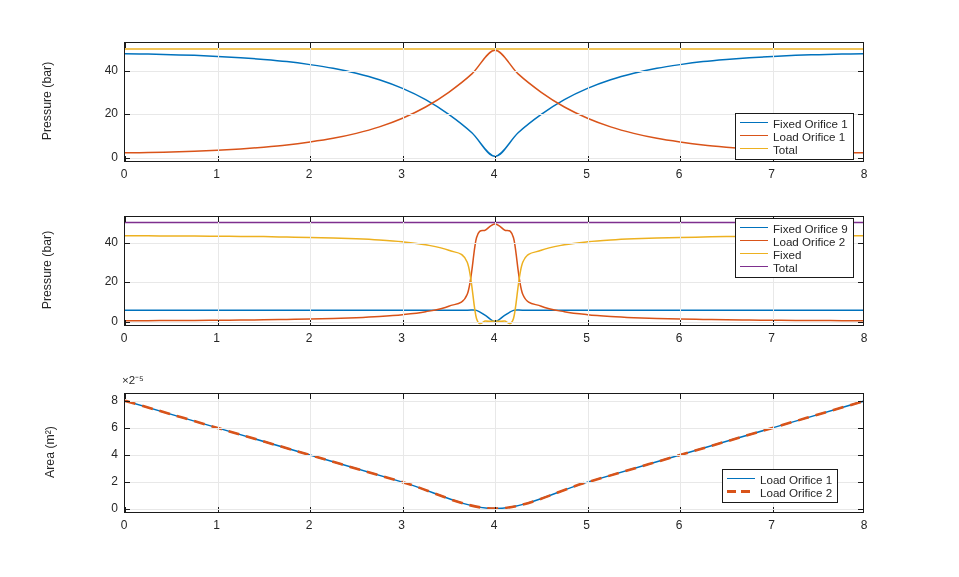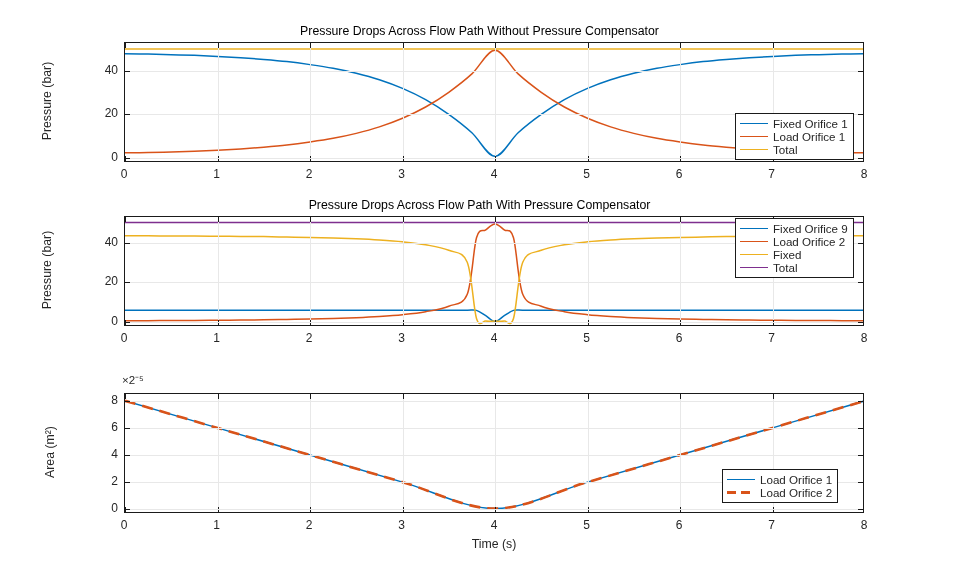--- a/index.html
+++ b/index.html
@@ -102,21 +102,20 @@
   .legend {
     position: absolute;
     box-sizing: border-box;
     border: 1px solid #1a1a1a;
     background: #ffffff;
     padding: 3px 5px 3px 4px;
     z-index: 20;
   }
   .legend-row {
     display: flex;
-    align-items: center;
     height: 13px;
   }
   .legend-swatch {
     width: 28px;
     height: 11px;
     position: relative;
     margin-right: 5px;
     flex: 0 0 auto;
   }
   .legend-swatch i {
@@ -145,21 +144,20 @@
     top: 0;
     overflow: visible;
   }
 </style>
 </head>
 <body>
 
 <div id="figure">
 
   <div class="subplot" style="left:0px; top:0px; width:959px; height:190px;">
-    <div class="plot-title" style="top:24px;">Pressure Drops Across Flow Path Without Pressure Compensator</div>
 
     <div class="axes-box" id="ax1" style="left:124px; top:42px; width:740px; height:120px;">
       <svg class="curves" id="svg1" width="740" height="120" viewBox="0 0 740 120">
           <path d="M0 10.810810810810807 C3.8541666666666665 10.846846846846844 15.416666666666668 10.882882882882887 23.125 11.027027027027032 C30.833333333333332 11.171171171171176 38.541666666666664 11.45945945945946 46.25 11.675675675675677 C53.958333333333336 11.891891891891895 61.666666666666664 12.036036036036046 69.375 12.324324324324337 C77.08333333333333 12.612612612612628 84.79166666666667 13.009009009009025 92.5 13.405405405405418 C100.20833333333333 13.80180180180181 107.91666666666667 14.198198198198192 115.625 14.702702702702695 C123.33333333333333 15.207207207207198 131.04166666666666 15.783783783783784 138.75 16.432432432432435 C146.45833333333334 17.081081081081084 154.16666666666666 17.72972972972973 161.875 18.594594594594597 C169.58333333333334 19.459459459459463 177.29166666666666 20.50450450450451 185 21.621621621621628 C192.70833333333334 22.738738738738746 200.41666666666666 23.855855855855864 208.125 25.297297297297305 C215.83333333333334 26.738738738738746 223.54166666666666 28.360360360360364 231.25 30.270270270270274 C238.95833333333334 32.18018018018018 246.66666666666666 34.234234234234236 254.375 36.75675675675676 C262.0833333333333 39.27927927927928 269.7916666666667 42.09009009009009 277.5 45.4054054054054 C285.2083333333333 48.72072072072072 292.9166666666667 52.32432432432432 300.625 56.648648648648646 C308.3333333333333 60.97297297297297 316.0416666666667 65.83783783783784 323.75 71.35135135135135 C331.4583333333333 76.86486486486487 339.1666666666667 82.73873873873875 346.875 89.72972972972974 C354.5833333333333 96.72072072072073 362.2916666666667 113.29729729729729 370 113.29729729729729 C377.7083333333333 113.29729729729729 385.4166666666667 96.72072072072073 393.125 89.72972972972974 C400.8333333333333 82.73873873873875 408.5416666666667 76.86486486486487 416.25 71.35135135135135 C423.9583333333333 65.83783783783784 431.6666666666667 60.97297297297297 439.375 56.648648648648646 C447.0833333333333 52.32432432432432 454.7916666666667 48.72072072072072 462.5 45.4054054054054 C470.2083333333333 42.09009009009009 477.9166666666667 39.27927927927928 485.625 36.75675675675676 C493.3333333333333 34.234234234234236 501.0416666666667 32.18018018018018 508.75 30.270270270270274 C516.4583333333334 28.360360360360364 524.1666666666666 26.738738738738746 531.875 25.297297297297305 C539.5833333333334 23.855855855855864 547.2916666666666 22.738738738738746 555 21.621621621621628 C562.7083333333334 20.50450450450451 570.4166666666666 19.459459459459463 578.125 18.594594594594597 C585.8333333333334 17.72972972972973 593.5416666666666 17.081081081081084 601.25 16.432432432432435 C608.9583333333334 15.783783783783784 616.6666666666666 15.207207207207198 624.375 14.702702702702695 C632.0833333333334 14.198198198198192 639.7916666666666 13.80180180180181 647.5 13.405405405405418 C655.2083333333334 13.009009009009025 662.9166666666666 12.612612612612628 670.625 12.324324324324337 C678.3333333333334 12.036036036036046 686.0416666666666 11.891891891891895 693.75 11.675675675675677 C701.4583333333334 11.45945945945946 709.1666666666666 11.171171171171176 716.875 11.027027027027032 C724.5833333333334 10.882882882882887 736.1458333333334 10.846846846846844 740 10.810810810810807" fill="none" stroke="#0072BD" stroke-width="1.5" stroke-linecap="butt"></path>
           <path d="M0 109.83783783783784 C3.8541666666666665 109.8018018018018 15.416666666666668 109.76576576576578 23.125 109.62162162162163 C30.833333333333332 109.47747747747748 38.541666666666664 109.1891891891892 46.25 108.97297297297297 C53.958333333333336 108.75675675675674 61.666666666666664 108.61261261261261 69.375 108.32432432432432 C77.08333333333333 108.03603603603604 84.79166666666667 107.63963963963964 92.5 107.24324324324324 C100.20833333333333 106.84684684684684 107.91666666666667 106.45045045045046 115.625 105.94594594594595 C123.33333333333333 105.44144144144144 131.04166666666666 104.86486486486487 138.75 104.21621621621622 C146.45833333333334 103.56756756756758 154.16666666666666 102.91891891891892 161.875 102.05405405405405 C169.58333333333334 101.18918918918918 177.29166666666666 100.14414414414415 185 99.02702702702703 C192.70833333333334 97.90990990990991 200.41666666666666 96.7927927927928 208.125 95.35135135135135 C215.83333333333334 93.90990990990991 223.54166666666666 92.2882882882883 231.25 90.37837837837839 C238.95833333333334 88.46846846846847 246.66666666666666 86.41441441441442 254.375 83.8918918918919 C262.0833333333333 81.36936936936938 269.7916666666667 78.55855855855857 277.5 75.24324324324326 C285.2083333333333 71.92792792792794 292.9166666666667 68.32432432432432 300.625 64 C308.3333333333333 59.67567567567567 316.0416666666667 54.81081081081081 323.75 49.29729729729729 C331.4583333333333 43.783783783783775 339.1666666666667 37.9099099099099 346.875 30.918918918918905 C354.5833333333333 23.927927927927914 362.2916666666667 7.35135135135134 370 7.35135135135134 C377.7083333333333 7.35135135135134 385.4166666666667 23.927927927927914 393.125 30.918918918918905 C400.8333333333333 37.9099099099099 408.5416666666667 43.783783783783775 416.25 49.29729729729729 C423.9583333333333 54.81081081081081 431.6666666666667 59.67567567567567 439.375 64 C447.0833333333333 68.32432432432432 454.7916666666667 71.92792792792794 462.5 75.24324324324326 C470.2083333333333 78.55855855855857 477.9166666666667 81.36936936936938 485.625 83.8918918918919 C493.3333333333333 86.41441441441442 501.0416666666667 88.46846846846847 508.75 90.37837837837839 C516.4583333333334 92.2882882882883 524.1666666666666 93.90990990990991 531.875 95.35135135135135 C539.5833333333334 96.7927927927928 547.2916666666666 97.90990990990991 555 99.02702702702703 C562.7083333333334 100.14414414414415 570.4166666666666 101.18918918918918 578.125 102.05405405405405 C585.8333333333334 102.91891891891892 593.5416666666666 103.56756756756758 601.25 104.21621621621622 C608.9583333333334 104.86486486486487 616.6666666666666 105.44144144144144 624.375 105.94594594594595 C632.0833333333334 106.45045045045046 639.7916666666666 106.84684684684684 647.5 107.24324324324324 C655.2083333333334 107.63963963963964 662.9166666666666 108.03603603603604 670.625 108.32432432432432 C678.3333333333334 108.61261261261261 686.0416666666666 108.75675675675674 693.75 108.97297297297297 C701.4583333333334 109.1891891891892 709.1666666666666 109.47747747747748 716.875 109.62162162162163 C724.5833333333334 109.76576576576578 736.1458333333334 109.8018018018018 740 109.83783783783784" fill="none" stroke="#D95319" stroke-width="1.5" stroke-linecap="butt"></path>
           <path d="M0 6.054054054054049 C3.8541666666666665 6.054054054054049 15.416666666666668 6.054054054054049 23.125 6.054054054054049 C30.833333333333332 6.054054054054049 38.541666666666664 6.054054054054049 46.25 6.054054054054049 C53.958333333333336 6.054054054054049 61.666666666666664 6.054054054054049 69.375 6.054054054054049 C77.08333333333333 6.054054054054049 84.79166666666667 6.054054054054049 92.5 6.054054054054049 C100.20833333333333 6.054054054054049 107.91666666666667 6.054054054054049 115.625 6.054054054054049 C123.33333333333333 6.054054054054049 131.04166666666666 6.054054054054049 138.75 6.054054054054049 C146.45833333333334 6.054054054054049 154.16666666666666 6.054054054054049 161.875 6.054054054054049 C169.58333333333334 6.054054054054049 177.29166666666666 6.054054054054049 185 6.054054054054049 C192.70833333333334 6.054054054054049 200.41666666666666 6.054054054054049 208.125 6.054054054054049 C215.83333333333334 6.054054054054049 223.54166666666666 6.054054054054049 231.25 6.054054054054049 C238.95833333333334 6.054054054054049 246.66666666666666 6.054054054054049 254.375 6.054054054054049 C262.0833333333333 6.054054054054049 269.7916666666667 6.054054054054049 277.5 6.054054054054049 C285.2083333333333 6.054054054054049 292.9166666666667 6.054054054054049 300.625 6.054054054054049 C308.3333333333333 6.054054054054049 316.0416666666667 6.054054054054049 323.75 6.054054054054049 C331.4583333333333 6.054054054054049 339.1666666666667 6.054054054054049 346.875 6.054054054054049 C354.5833333333333 6.054054054054049 362.2916666666667 6.054054054054049 370 6.054054054054049 C377.7083333333333 6.054054054054049 385.4166666666667 6.054054054054049 393.125 6.054054054054049 C400.8333333333333 6.054054054054049 408.5416666666667 6.054054054054049 416.25 6.054054054054049 C423.9583333333333 6.054054054054049 431.6666666666667 6.054054054054049 439.375 6.054054054054049 C447.0833333333333 6.054054054054049 454.7916666666667 6.054054054054049 462.5 6.054054054054049 C470.2083333333333 6.054054054054049 477.9166666666667 6.054054054054049 485.625 6.054054054054049 C493.3333333333333 6.054054054054049 501.0416666666667 6.054054054054049 508.75 6.054054054054049 C516.4583333333334 6.054054054054049 524.1666666666666 6.054054054054049 531.875 6.054054054054049 C539.5833333333334 6.054054054054049 547.2916666666666 6.054054054054049 555 6.054054054054049 C562.7083333333334 6.054054054054049 570.4166666666666 6.054054054054049 578.125 6.054054054054049 C585.8333333333334 6.054054054054049 593.5416666666666 6.054054054054049 601.25 6.054054054054049 C608.9583333333334 6.054054054054049 616.6666666666666 6.054054054054049 624.375 6.054054054054049 C632.0833333333334 6.054054054054049 639.7916666666666 6.054054054054049 647.5 6.054054054054049 C655.2083333333334 6.054054054054049 662.9166666666666 6.054054054054049 670.625 6.054054054054049 C678.3333333333334 6.054054054054049 686.0416666666666 6.054054054054049 693.75 6.054054054054049 C701.4583333333334 6.054054054054049 709.1666666666666 6.054054054054049 716.875 6.054054054054049 C724.5833333333334 6.054054054054049 736.1458333333334 6.054054054054049 740 6.054054054054049" fill="none" stroke="#EDB120" stroke-width="1.5" stroke-linecap="butt"></path>
         </svg>
     <div class="tick-x " style="left: 0px;"></div>
         <div class="tick-x top" style="left: 0px;"></div>
         <div class="grid-v" style="left: 92.5px;"></div>
@@ -229,21 +227,20 @@
         <div class="legend-row">
           <span class="legend-swatch">
             <i style="background: rgb(237, 177, 32);"></i>
           </span>
           <span class="legend-label">Total</span>
         </div>
       </div>
   </div>
 
   <div class="subplot" style="left:0px; top:190px; width:959px; height:175px;">
-    <div class="plot-title" style="top:8px;">Pressure Drops Across Flow Path With Pressure Compensator</div>
 
     <div class="axes-box" id="ax2" style="left:124px; top:26px; width:740px; height:110px;">
       <svg class="curves" id="svg2" width="740" height="110" viewBox="0 0 740 110">
           <path d="M0 93.15315315315316 C3.8541666666666665 93.15315315315316 15.416666666666668 93.15315315315316 23.125 93.15315315315316 C30.833333333333332 93.15315315315316 38.541666666666664 93.15315315315316 46.25 93.15315315315316 C53.958333333333336 93.15315315315316 61.666666666666664 93.15315315315316 69.375 93.15315315315316 C77.08333333333333 93.15315315315316 84.79166666666667 93.15315315315316 92.5 93.15315315315316 C100.20833333333333 93.15315315315316 107.91666666666667 93.15315315315316 115.625 93.15315315315316 C123.33333333333333 93.15315315315316 131.04166666666666 93.15315315315316 138.75 93.15315315315316 C146.45833333333334 93.15315315315316 154.16666666666666 93.15315315315316 161.875 93.15315315315316 C169.58333333333334 93.15315315315316 177.29166666666666 93.15315315315316 185 93.15315315315316 C192.70833333333334 93.15315315315316 200.41666666666666 93.15315315315316 208.125 93.15315315315316 C215.83333333333334 93.15315315315316 223.54166666666666 93.15315315315316 231.25 93.15315315315316 C238.95833333333334 93.15315315315316 246.66666666666666 93.15315315315316 254.375 93.15315315315316 C262.0833333333333 93.15315315315316 269.7916666666667 93.15315315315316 277.5 93.15315315315316 C285.2083333333333 93.15315315315316 292.9166666666667 93.15315315315316 300.625 93.15315315315316 C308.3333333333333 93.15315315315316 316.8125 93.15315315315316 323.75 93.15315315315316 C330.6875 93.15315315315316 337.625 93.12012012012012 342.25 93.15315315315316 C346.875 93.18618618618619 348.4166666666667 92.42642642642643 351.5 93.35135135135135 C354.5833333333333 94.27627627627628 357.6666666666667 96.85285285285286 360.75 98.70270270270271 C363.8333333333333 100.55255255255256 366.9166666666667 104.45045045045045 370 104.45045045045045 C373.0833333333333 104.45045045045045 376.16666666666663 100.55255255255256 379.24999999999994 98.70270270270271 C382.33333333333326 96.85285285285286 385.41666666666663 94.27627627627628 388.5 93.35135135135135 C391.58333333333337 92.42642642642643 393.125 93.18618618618619 397.75 93.15315315315316 C402.375 93.12012012012012 409.3125 93.15315315315316 416.25 93.15315315315316 C423.1875 93.15315315315316 431.6666666666667 93.15315315315316 439.375 93.15315315315316 C447.0833333333333 93.15315315315316 454.7916666666667 93.15315315315316 462.5 93.15315315315316 C470.2083333333333 93.15315315315316 477.9166666666667 93.15315315315316 485.625 93.15315315315316 C493.3333333333333 93.15315315315316 501.0416666666667 93.15315315315316 508.75 93.15315315315316 C516.4583333333334 93.15315315315316 524.1666666666666 93.15315315315316 531.875 93.15315315315316 C539.5833333333334 93.15315315315316 547.2916666666666 93.15315315315316 555 93.15315315315316 C562.7083333333334 93.15315315315316 570.4166666666666 93.15315315315316 578.125 93.15315315315316 C585.8333333333334 93.15315315315316 593.5416666666666 93.15315315315316 601.25 93.15315315315316 C608.9583333333334 93.15315315315316 616.6666666666666 93.15315315315316 624.375 93.15315315315316 C632.0833333333334 93.15315315315316 639.7916666666666 93.15315315315316 647.5 93.15315315315316 C655.2083333333334 93.15315315315316 662.9166666666666 93.15315315315316 670.625 93.15315315315316 C678.3333333333334 93.15315315315316 686.0416666666666 93.15315315315316 693.75 93.15315315315316 C701.4583333333334 93.15315315315316 709.1666666666666 93.15315315315316 716.875 93.15315315315316 C724.5833333333334 93.15315315315316 736.1458333333334 93.15315315315316 740 93.15315315315316" fill="none" stroke="#0072BD" stroke-width="1.5" stroke-linecap="butt"></path>
           <path d="M0 103.65765765765765 C3.8541666666666665 103.65765765765765 15.416666666666668 103.69069069069069 23.125 103.65765765765765 C30.833333333333332 103.62462462462462 38.541666666666664 103.49249249249249 46.25 103.45945945945945 C53.958333333333336 103.42642642642642 61.666666666666664 103.49249249249249 69.375 103.45945945945945 C77.08333333333333 103.42642642642642 84.79166666666667 103.32732732732734 92.5 103.26126126126127 C100.20833333333333 103.1951951951952 107.91666666666667 103.12912912912914 115.625 103.06306306306307 C123.33333333333333 102.996996996997 131.04166666666666 102.96396396396398 138.75 102.86486486486487 C146.45833333333334 102.76576576576576 154.16666666666666 102.6006006006006 161.875 102.46846846846847 C169.58333333333334 102.33633633633634 177.29166666666666 102.23723723723724 185 102.07207207207207 C192.70833333333334 101.90690690690691 200.41666666666666 101.70870870870871 208.125 101.47747747747748 C215.83333333333334 101.24624624624624 223.54166666666666 101.01501501501501 231.25 100.68468468468468 C238.95833333333334 100.35435435435436 246.66666666666666 99.99099099099098 254.375 99.49549549549549 C262.0833333333333 99 269.7916666666667 98.50450450450451 277.5 97.71171171171171 C285.2083333333333 96.91891891891892 292.9166666666667 96.15915915915915 300.625 94.73873873873873 C308.3333333333333 93.31831831831832 316.8125 92.0960960960961 323.75 89.1891891891892 C330.6875 86.28228228228228 337.625 88.69369369369369 342.25 77.29729729729729 C346.875 65.9009009009009 348.4166666666667 31.546546546546544 351.5 20.810810810810807 C354.5833333333333 10.075075075075071 357.6666666666667 15.195195195195192 360.75 12.882882882882882 C363.8333333333333 10.570570570570572 366.9166666666667 6.936936936936945 370 6.936936936936945 C373.0833333333333 6.936936936936945 376.16666666666663 10.570570570570572 379.24999999999994 12.882882882882882 C382.33333333333326 15.195195195195192 385.41666666666663 10.075075075075071 388.5 20.810810810810807 C391.58333333333337 31.546546546546544 393.125 65.9009009009009 397.75 77.29729729729729 C402.375 88.69369369369369 409.3125 86.28228228228228 416.25 89.1891891891892 C423.1875 92.0960960960961 431.6666666666667 93.31831831831832 439.375 94.73873873873873 C447.0833333333333 96.15915915915915 454.7916666666667 96.91891891891892 462.5 97.71171171171171 C470.2083333333333 98.50450450450451 477.9166666666667 99 485.625 99.49549549549549 C493.3333333333333 99.99099099099098 501.0416666666667 100.35435435435436 508.75 100.68468468468468 C516.4583333333334 101.01501501501501 524.1666666666666 101.24624624624624 531.875 101.47747747747748 C539.5833333333334 101.70870870870871 547.2916666666666 101.90690690690691 555 102.07207207207207 C562.7083333333334 102.23723723723724 570.4166666666666 102.33633633633634 578.125 102.46846846846847 C585.8333333333334 102.6006006006006 593.5416666666666 102.76576576576576 601.25 102.86486486486487 C608.9583333333334 102.96396396396398 616.6666666666666 102.996996996997 624.375 103.06306306306307 C632.0833333333334 103.12912912912914 639.7916666666666 103.1951951951952 647.5 103.26126126126127 C655.2083333333334 103.32732732732734 662.9166666666666 103.42642642642642 670.625 103.45945945945945 C678.3333333333334 103.49249249249249 686.0416666666666 103.42642642642642 693.75 103.45945945945945 C701.4583333333334 103.49249249249249 709.1666666666666 103.62462462462462 716.875 103.65765765765765 C724.5833333333334 103.69069069069069 736.1458333333334 103.65765765765765 740 103.65765765765765" fill="none" stroke="#D95319" stroke-width="1.5" stroke-linecap="butt"></path>
           <path d="M0 18.828828828828833 C3.8541666666666665 18.828828828828833 15.416666666666668 18.7957957957958 23.125 18.828828828828833 C30.833333333333332 18.861861861861865 38.541666666666664 18.993993993994 46.25 19.02702702702703 C53.958333333333336 19.060060060060064 61.666666666666664 18.993993993994 69.375 19.02702702702703 C77.08333333333333 19.060060060060064 84.79166666666667 19.159159159159167 92.5 19.22522522522523 C100.20833333333333 19.291291291291294 107.91666666666667 19.35735735735735 115.625 19.423423423423415 C123.33333333333333 19.48948948948948 131.04166666666666 19.52252252252251 138.75 19.621621621621614 C146.45833333333334 19.720720720720717 154.16666666666666 19.885885885885894 161.875 20.018018018018026 C169.58333333333334 20.150150150150157 177.29166666666666 20.249249249249242 185 20.41441441441441 C192.70833333333334 20.579579579579576 200.41666666666666 20.77777777777779 208.125 21.00900900900902 C215.83333333333334 21.24024024024025 223.54166666666666 21.47147147147147 231.25 21.8018018018018 C238.95833333333334 22.13213213213213 246.66666666666666 22.495495495495497 254.375 22.990990990990994 C262.0833333333333 23.48648648648649 269.7916666666667 23.981981981981992 277.5 24.774774774774784 C285.2083333333333 25.567567567567576 292.9166666666667 26.327327327327335 300.625 27.747747747747752 C308.3333333333333 29.16816816816817 316.8125 30.390390390390387 323.75 33.29729729729729 C330.6875 36.204204204204196 337.625 33.82582582582582 342.25 45.18918918918918 C346.875 56.55255255255254 348.4166666666667 91.66666666666667 351.5 101.47747747747748 C354.5833333333333 111.28828828828829 357.6666666666667 103.62462462462462 360.75 104.05405405405405 C363.8333333333333 104.48348348348348 366.9166666666667 104.05405405405405 370 104.05405405405405 C373.0833333333333 104.05405405405405 376.16666666666663 104.48348348348348 379.24999999999994 104.05405405405405 C382.33333333333326 103.62462462462462 385.41666666666663 111.28828828828829 388.5 101.47747747747748 C391.58333333333337 91.66666666666667 393.125 56.55255255255254 397.75 45.18918918918918 C402.375 33.82582582582582 409.3125 36.204204204204196 416.25 33.29729729729729 C423.1875 30.390390390390387 431.6666666666667 29.16816816816817 439.375 27.747747747747752 C447.0833333333333 26.327327327327335 454.7916666666667 25.567567567567576 462.5 24.774774774774784 C470.2083333333333 23.981981981981992 477.9166666666667 23.48648648648649 485.625 22.990990990990994 C493.3333333333333 22.495495495495497 501.0416666666667 22.13213213213213 508.75 21.8018018018018 C516.4583333333334 21.47147147147147 524.1666666666666 21.24024024024025 531.875 21.00900900900902 C539.5833333333334 20.77777777777779 547.2916666666666 20.579579579579576 555 20.41441441441441 C562.7083333333334 20.249249249249242 570.4166666666666 20.150150150150157 578.125 20.018018018018026 C585.8333333333334 19.885885885885894 593.5416666666666 19.720720720720717 601.25 19.621621621621614 C608.9583333333334 19.52252252252251 616.6666666666666 19.48948948948948 624.375 19.423423423423415 C632.0833333333334 19.35735735735735 639.7916666666666 19.291291291291294 647.5 19.22522522522523 C655.2083333333334 19.159159159159167 662.9166666666666 19.060060060060064 670.625 19.02702702702703 C678.3333333333334 18.993993993994 686.0416666666666 19.060060060060064 693.75 19.02702702702703 C701.4583333333334 18.993993993994 709.1666666666666 18.861861861861865 716.875 18.828828828828833 C724.5833333333334 18.7957957957958 736.1458333333334 18.828828828828833 740 18.828828828828833" fill="none" stroke="#EDB120" stroke-width="1.5" stroke-linecap="butt"></path>
           <path d="M0 5.549549549549539 C3.8541666666666665 5.549549549549539 15.416666666666668 5.549549549549539 23.125 5.549549549549539 C30.833333333333332 5.549549549549539 38.541666666666664 5.549549549549539 46.25 5.549549549549539 C53.958333333333336 5.549549549549539 61.666666666666664 5.549549549549539 69.375 5.549549549549539 C77.08333333333333 5.549549549549539 84.79166666666667 5.549549549549539 92.5 5.549549549549539 C100.20833333333333 5.549549549549539 107.91666666666667 5.549549549549539 115.625 5.549549549549539 C123.33333333333333 5.549549549549539 131.04166666666666 5.549549549549539 138.75 5.549549549549539 C146.45833333333334 5.549549549549539 154.16666666666666 5.549549549549539 161.875 5.549549549549539 C169.58333333333334 5.549549549549539 177.29166666666666 5.549549549549539 185 5.549549549549539 C192.70833333333334 5.549549549549539 200.41666666666666 5.549549549549539 208.125 5.549549549549539 C215.83333333333334 5.549549549549539 223.54166666666666 5.549549549549539 231.25 5.549549549549539 C238.95833333333334 5.549549549549539 246.66666666666666 5.549549549549539 254.375 5.549549549549539 C262.0833333333333 5.549549549549539 269.7916666666667 5.549549549549539 277.5 5.549549549549539 C285.2083333333333 5.549549549549539 292.9166666666667 5.549549549549539 300.625 5.549549549549539 C308.3333333333333 5.549549549549539 316.8125 5.549549549549539 323.75 5.549549549549539 C330.6875 5.549549549549539 337.625 5.549549549549539 342.25 5.549549549549539 C346.875 5.549549549549539 348.4166666666667 5.549549549549539 351.5 5.549549549549539 C354.5833333333333 5.549549549549539 357.6666666666667 5.549549549549539 360.75 5.549549549549539 C363.8333333333333 5.549549549549539 366.9166666666667 5.549549549549539 370 5.549549549549539 C373.0833333333333 5.549549549549539 376.16666666666663 5.549549549549539 379.24999999999994 5.549549549549539 C382.33333333333326 5.549549549549539 385.41666666666663 5.549549549549539 388.5 5.549549549549539 C391.58333333333337 5.549549549549539 393.125 5.549549549549539 397.75 5.549549549549539 C402.375 5.549549549549539 409.3125 5.549549549549539 416.25 5.549549549549539 C423.1875 5.549549549549539 431.6666666666667 5.549549549549539 439.375 5.549549549549539 C447.0833333333333 5.549549549549539 454.7916666666667 5.549549549549539 462.5 5.549549549549539 C470.2083333333333 5.549549549549539 477.9166666666667 5.549549549549539 485.625 5.549549549549539 C493.3333333333333 5.549549549549539 501.0416666666667 5.549549549549539 508.75 5.549549549549539 C516.4583333333334 5.549549549549539 524.1666666666666 5.549549549549539 531.875 5.549549549549539 C539.5833333333334 5.549549549549539 547.2916666666666 5.549549549549539 555 5.549549549549539 C562.7083333333334 5.549549549549539 570.4166666666666 5.549549549549539 578.125 5.549549549549539 C585.8333333333334 5.549549549549539 593.5416666666666 5.549549549549539 601.25 5.549549549549539 C608.9583333333334 5.549549549549539 616.6666666666666 5.549549549549539 624.375 5.549549549549539 C632.0833333333334 5.549549549549539 639.7916666666666 5.549549549549539 647.5 5.549549549549539 C655.2083333333334 5.549549549549539 662.9166666666666 5.549549549549539 670.625 5.549549549549539 C678.3333333333334 5.549549549549539 686.0416666666666 5.549549549549539 693.75 5.549549549549539 C701.4583333333334 5.549549549549539 709.1666666666666 5.549549549549539 716.875 5.549549549549539 C724.5833333333334 5.549549549549539 736.1458333333334 5.549549549549539 740 5.549549549549539" fill="none" stroke="#7E2F8E" stroke-width="1.5" stroke-linecap="butt"></path>
         </svg>
     <div class="tick-x " style="left: 0px;"></div>
         <div class="tick-x top" style="left: 0px;"></div>
@@ -389,21 +386,20 @@
         <div class="xticklabel" style="left: 864px; top: 153px;">8</div>
       </div>
     <div id="ax3-yticklabels">
         <div class="yticklabel" style="left: 80px; width: 38px; top: 143.254px;">0</div>
         <div class="yticklabel" style="left: 80px; width: 38px; top: 116.136px;">2</div>
         <div class="yticklabel" style="left: 80px; width: 38px; top: 89.0169px;">4</div>
         <div class="yticklabel" style="left: 80px; width: 38px; top: 61.8983px;">6</div>
         <div class="yticklabel" style="left: 80px; width: 38px; top: 34.7797px;">8</div>
       </div>
 
-    <div class="xlabel" style="left:394px; top:172px; width:200px;">Time (s)</div>
 
     <div class="legend" id="legend3" style="left:722px; top:104px;">
         <div class="legend-row">
           <span class="legend-swatch">
             <i style="background: rgb(0, 114, 189);"></i>
           </span>
           <span class="legend-label">Load Orifice 1</span>
         </div>
         <div class="legend-row">
           <span class="legend-swatch dashed">

